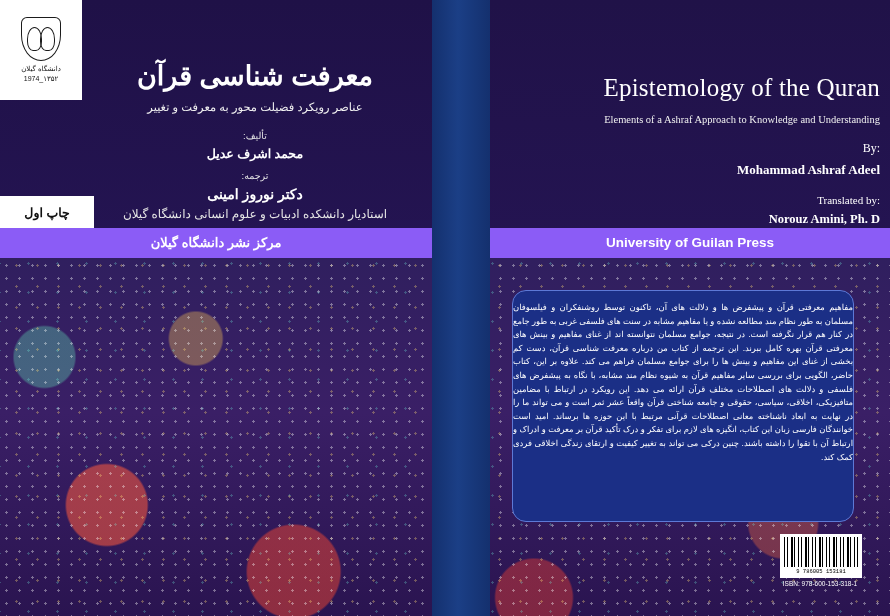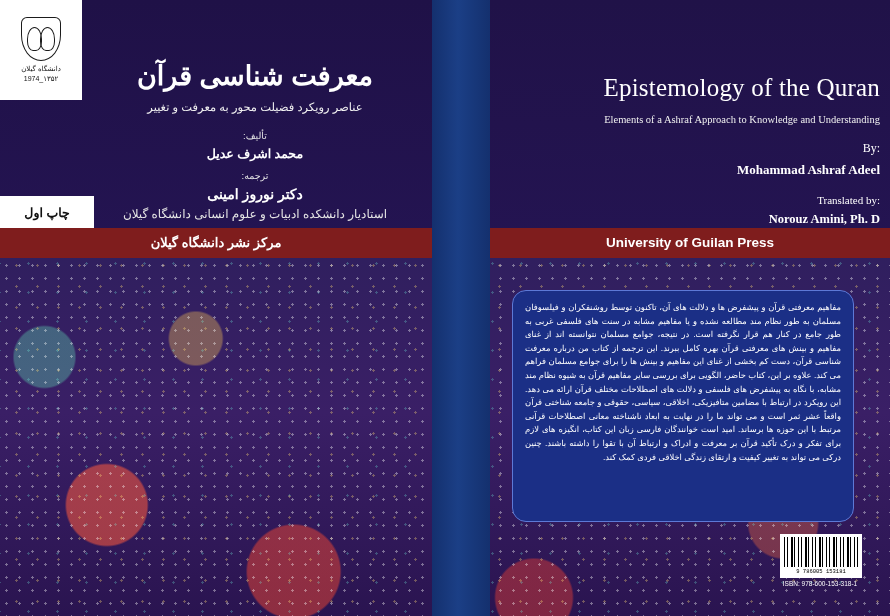--- a/index.html
+++ b/index.html
@@ -89,21 +89,21 @@
   }
   .spine-translator {
     left: 452px; top: 436px; width: 20px; height: 110px;
     font-size: 9.5px;
   }
 
   
   .banner-bar {
     position: absolute;
     top: 228px; height: 30px;
-    background: #7f1d1d;
+    background: #8b5cf6;
     z-index: 4;
   }
   .banner-left  { left: 0;   width: 432px; }
   .banner-right { left: 490px; width: 400px; }
   .banner-left .bar-text, .banner-right .bar-text {
     color: #ffffff;
     font-size: 13.5px;
     font-weight: bold;
     text-align: center;
     line-height: 30px;
@@ -204,21 +204,21 @@
     font-size: 12.5px; font-weight: bold; margin-top: 6px;
   }
 
   
   .blurb {
     position: absolute;
     left: 512px; top: 290px; width: 342px; height: 232px;
     background: #1b2f86;
     border: 1.5px solid #5d79d6;
     border-radius: 14px;
-    padding: 10px 12px;
+    padding: 10px 0;
     color: #ffffff;
     direction: rtl;
     font-size: 8.4px;
     line-height: 1.62;
     text-align: justify;
     z-index: 7;
     overflow: hidden;
   }
 
   

